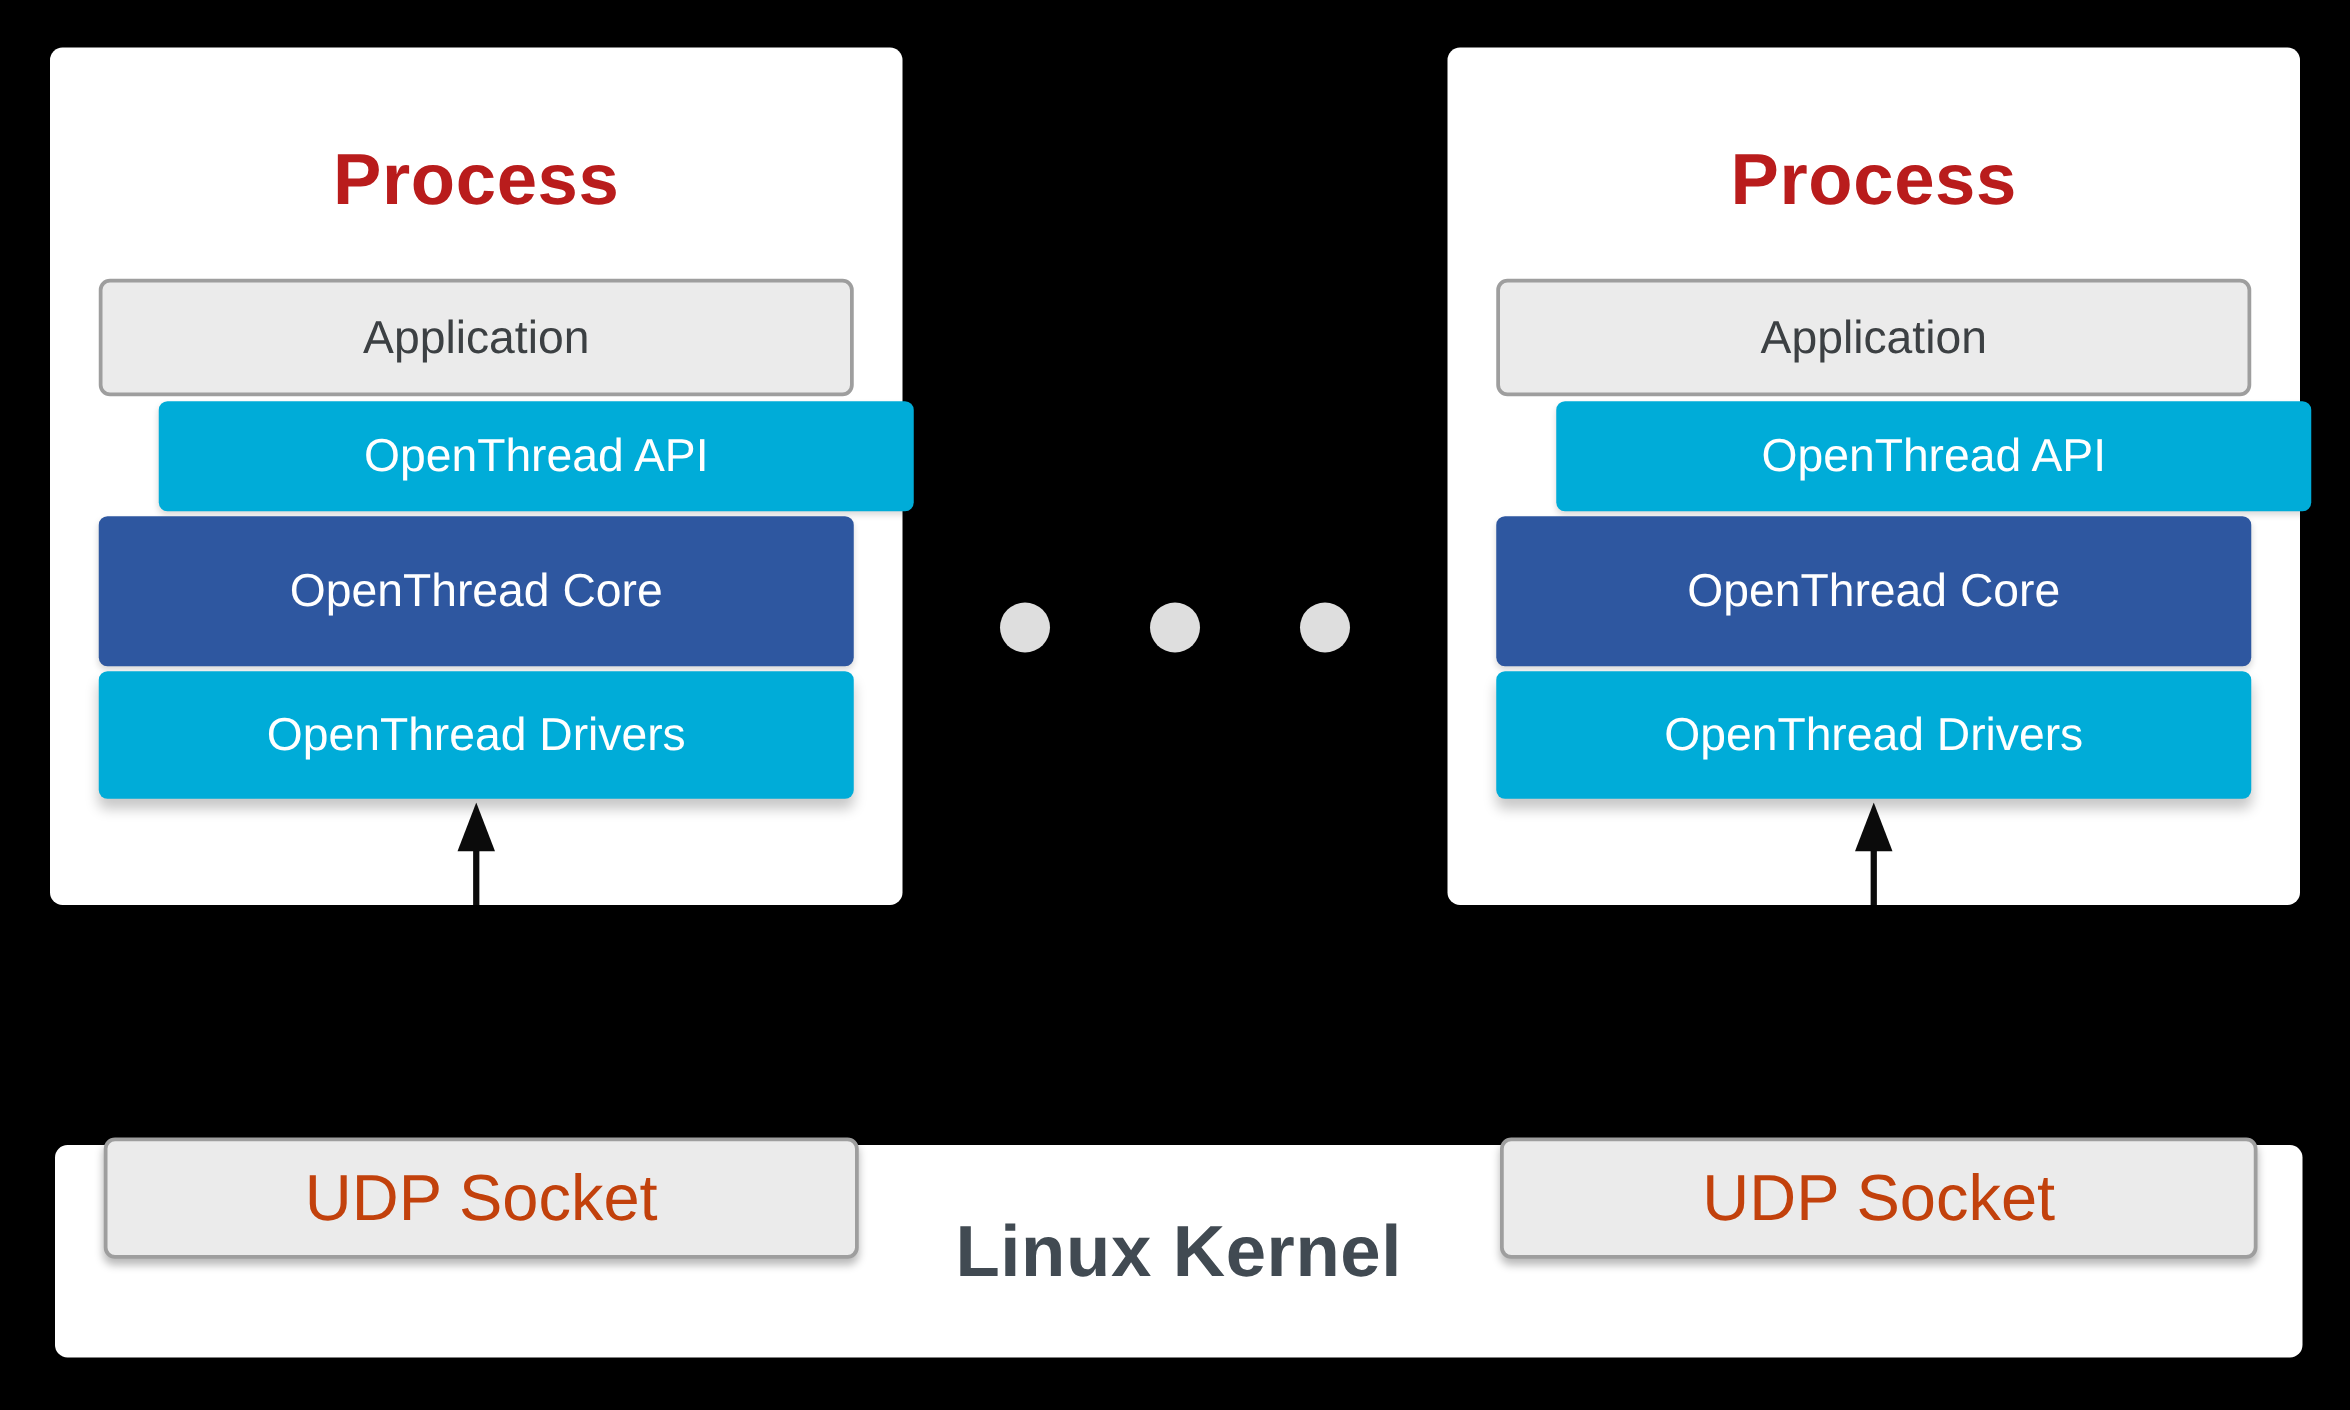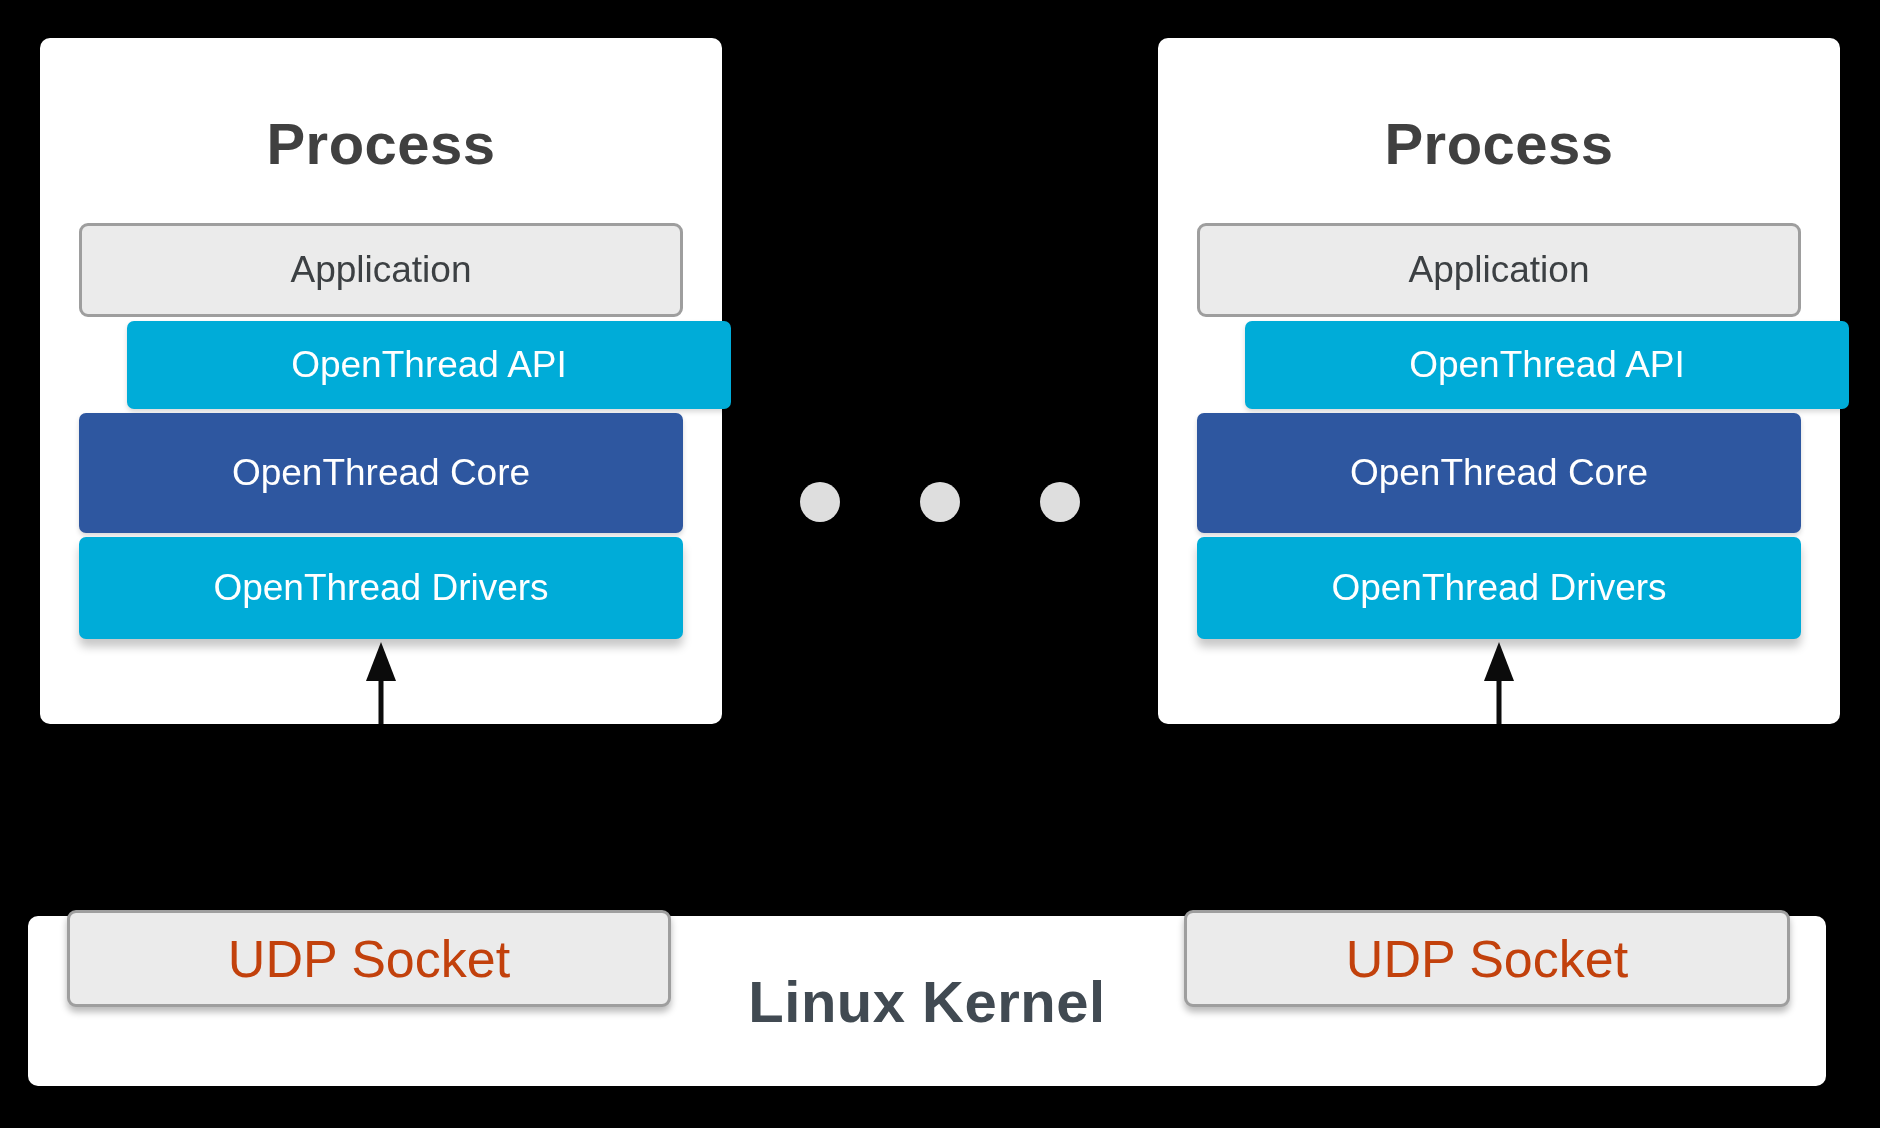--- a/index.html
+++ b/index.html
@@ -14,21 +14,21 @@
   .process-card{
     position:absolute;
     top:38px;width:682px;height:686px;
     background:#fff;border-radius:10px;
   }
   .process-card.left{left:40px;}
   .process-card.right{left:1158px;}
   .process-title{
     position:absolute;top:72px;left:0;right:0;
     margin:0;text-align:center;
-    font-size:58px;font-weight:700;color:#404040;
+    font-size:58px;font-weight:700;color:#b91c1c;
     letter-spacing:0.5px;
   }
   .stack{
     position:absolute;left:39px;top:185px;width:604px;
   }
   .layer{
     box-sizing:border-box;width:100%;
     display:flex;align-items:center;justify-content:center;
     font-size:37px;margin-bottom:4px;
   }
@@ -60,21 +60,21 @@
   .dots{
     position:absolute;left:800px;top:482px;
     display:flex;gap:80px;
   }
   .dot{
     width:40px;height:40px;border-radius:50%;
     background:#DEDEDE;
   }
   
   .kernel-bar{
-    position:absolute;left:28px;top:916px;
+    position:absolute;left:44px;top:916px;
     width:1798px;height:170px;
     background:#fff;border-radius:10px;
   }
   .kernel-label{
     position:absolute;inset:0;
     display:flex;align-items:center;justify-content:center;
     font-size:58px;font-weight:700;color:#414A52;
     letter-spacing:0.5px;
   }
   .udp-socket{

